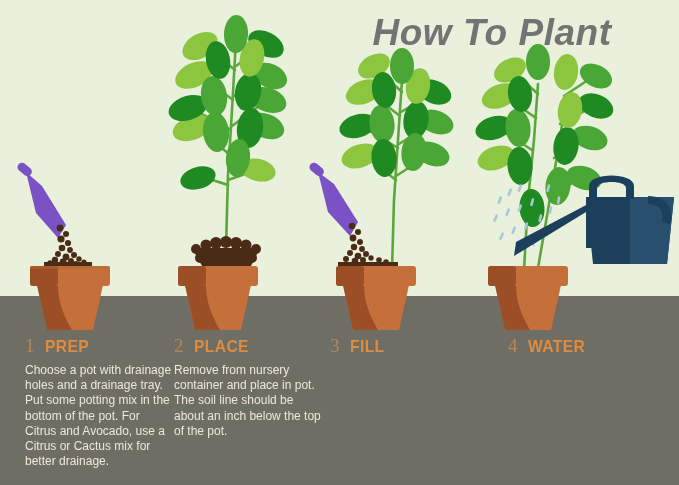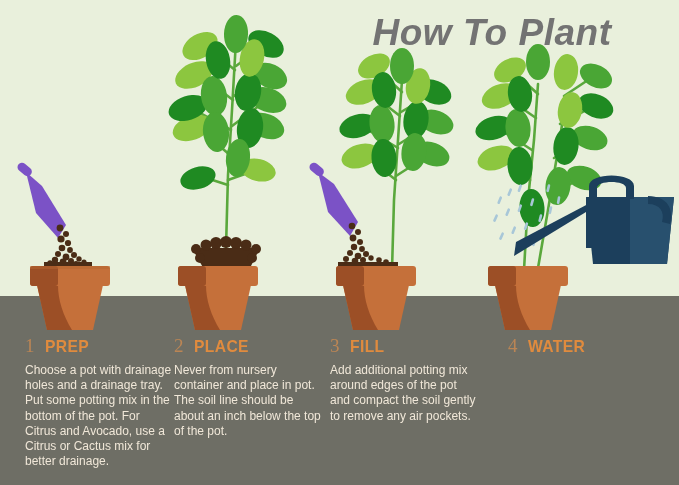--- a/index.html
+++ b/index.html
@@ -295,29 +295,28 @@
       <span class="htxt">PREP</span>
     </div>
     <div class="body">Choose a pot with drainage holes and a drainage tray. Put some potting mix in the bottom of the pot. For Citrus and Avocado, use a Citrus or Cactus mix for better drainage.</div>
   </div>
 
   <div class="col" style="left:174px;">
     <div class="head">
       <span class="num">2</span>
       <span class="htxt">PLACE</span>
     </div>
-    <div class="body">Never from nursery container and place in pot.  The soil line should be about an inch below the top of the pot.</div>
+    <div class="body">Remove from nursery container and place in pot.  The soil line should be about an inch below the top of the pot.</div>
   </div>
 
   <div class="col" style="left:330px;">
     <div class="head">
       <span class="num">3</span>
       <span class="htxt">FILL</span>
     </div>
-    <div class="body">Add additional potting mix around edges of the pot and compact the soil gently to remove any air pockets.</div>
   </div>
 
   <div class="col" style="left:508px;">
     <div class="head">
       <span class="num">4</span>
       <span class="htxt">WATER</span>
     </div>
   </div>
 
 </div>

